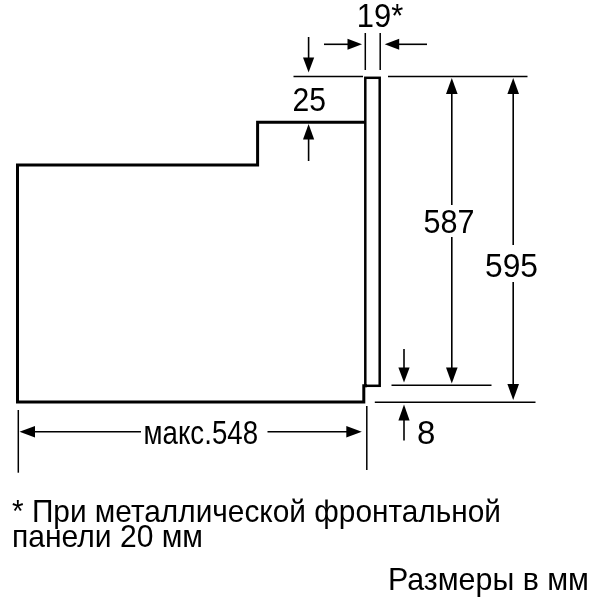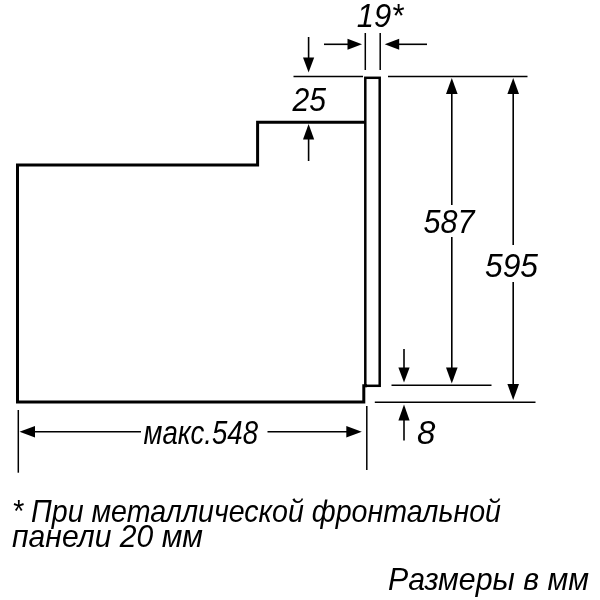--- a/index.html
+++ b/index.html
@@ -1,16 +1,16 @@
 <!DOCTYPE html>
 <html><head>
 <meta charset="utf-8">
 <style>
   html,body{margin:0;padding:0;background:#fff;}
-  .wrap{position:relative;width:600px;height:600px;background:#fff;overflow:hidden;font-style:italic;}
+  .wrap{position:relative;width:600px;height:600px;background:#fff;overflow:hidden;}
   svg{display:block;}
   text{font-family:"Liberation Sans",sans-serif;fill:#000;}
 </style>
 </head>
 <body>
 <div class="wrap">
 <svg width="600" height="600" viewBox="0 0 600 600" xmlns="http://www.w3.org/2000/svg">
 
   <rect x="0" y="0" width="600" height="600" fill="#ffffff"></rect>
 

